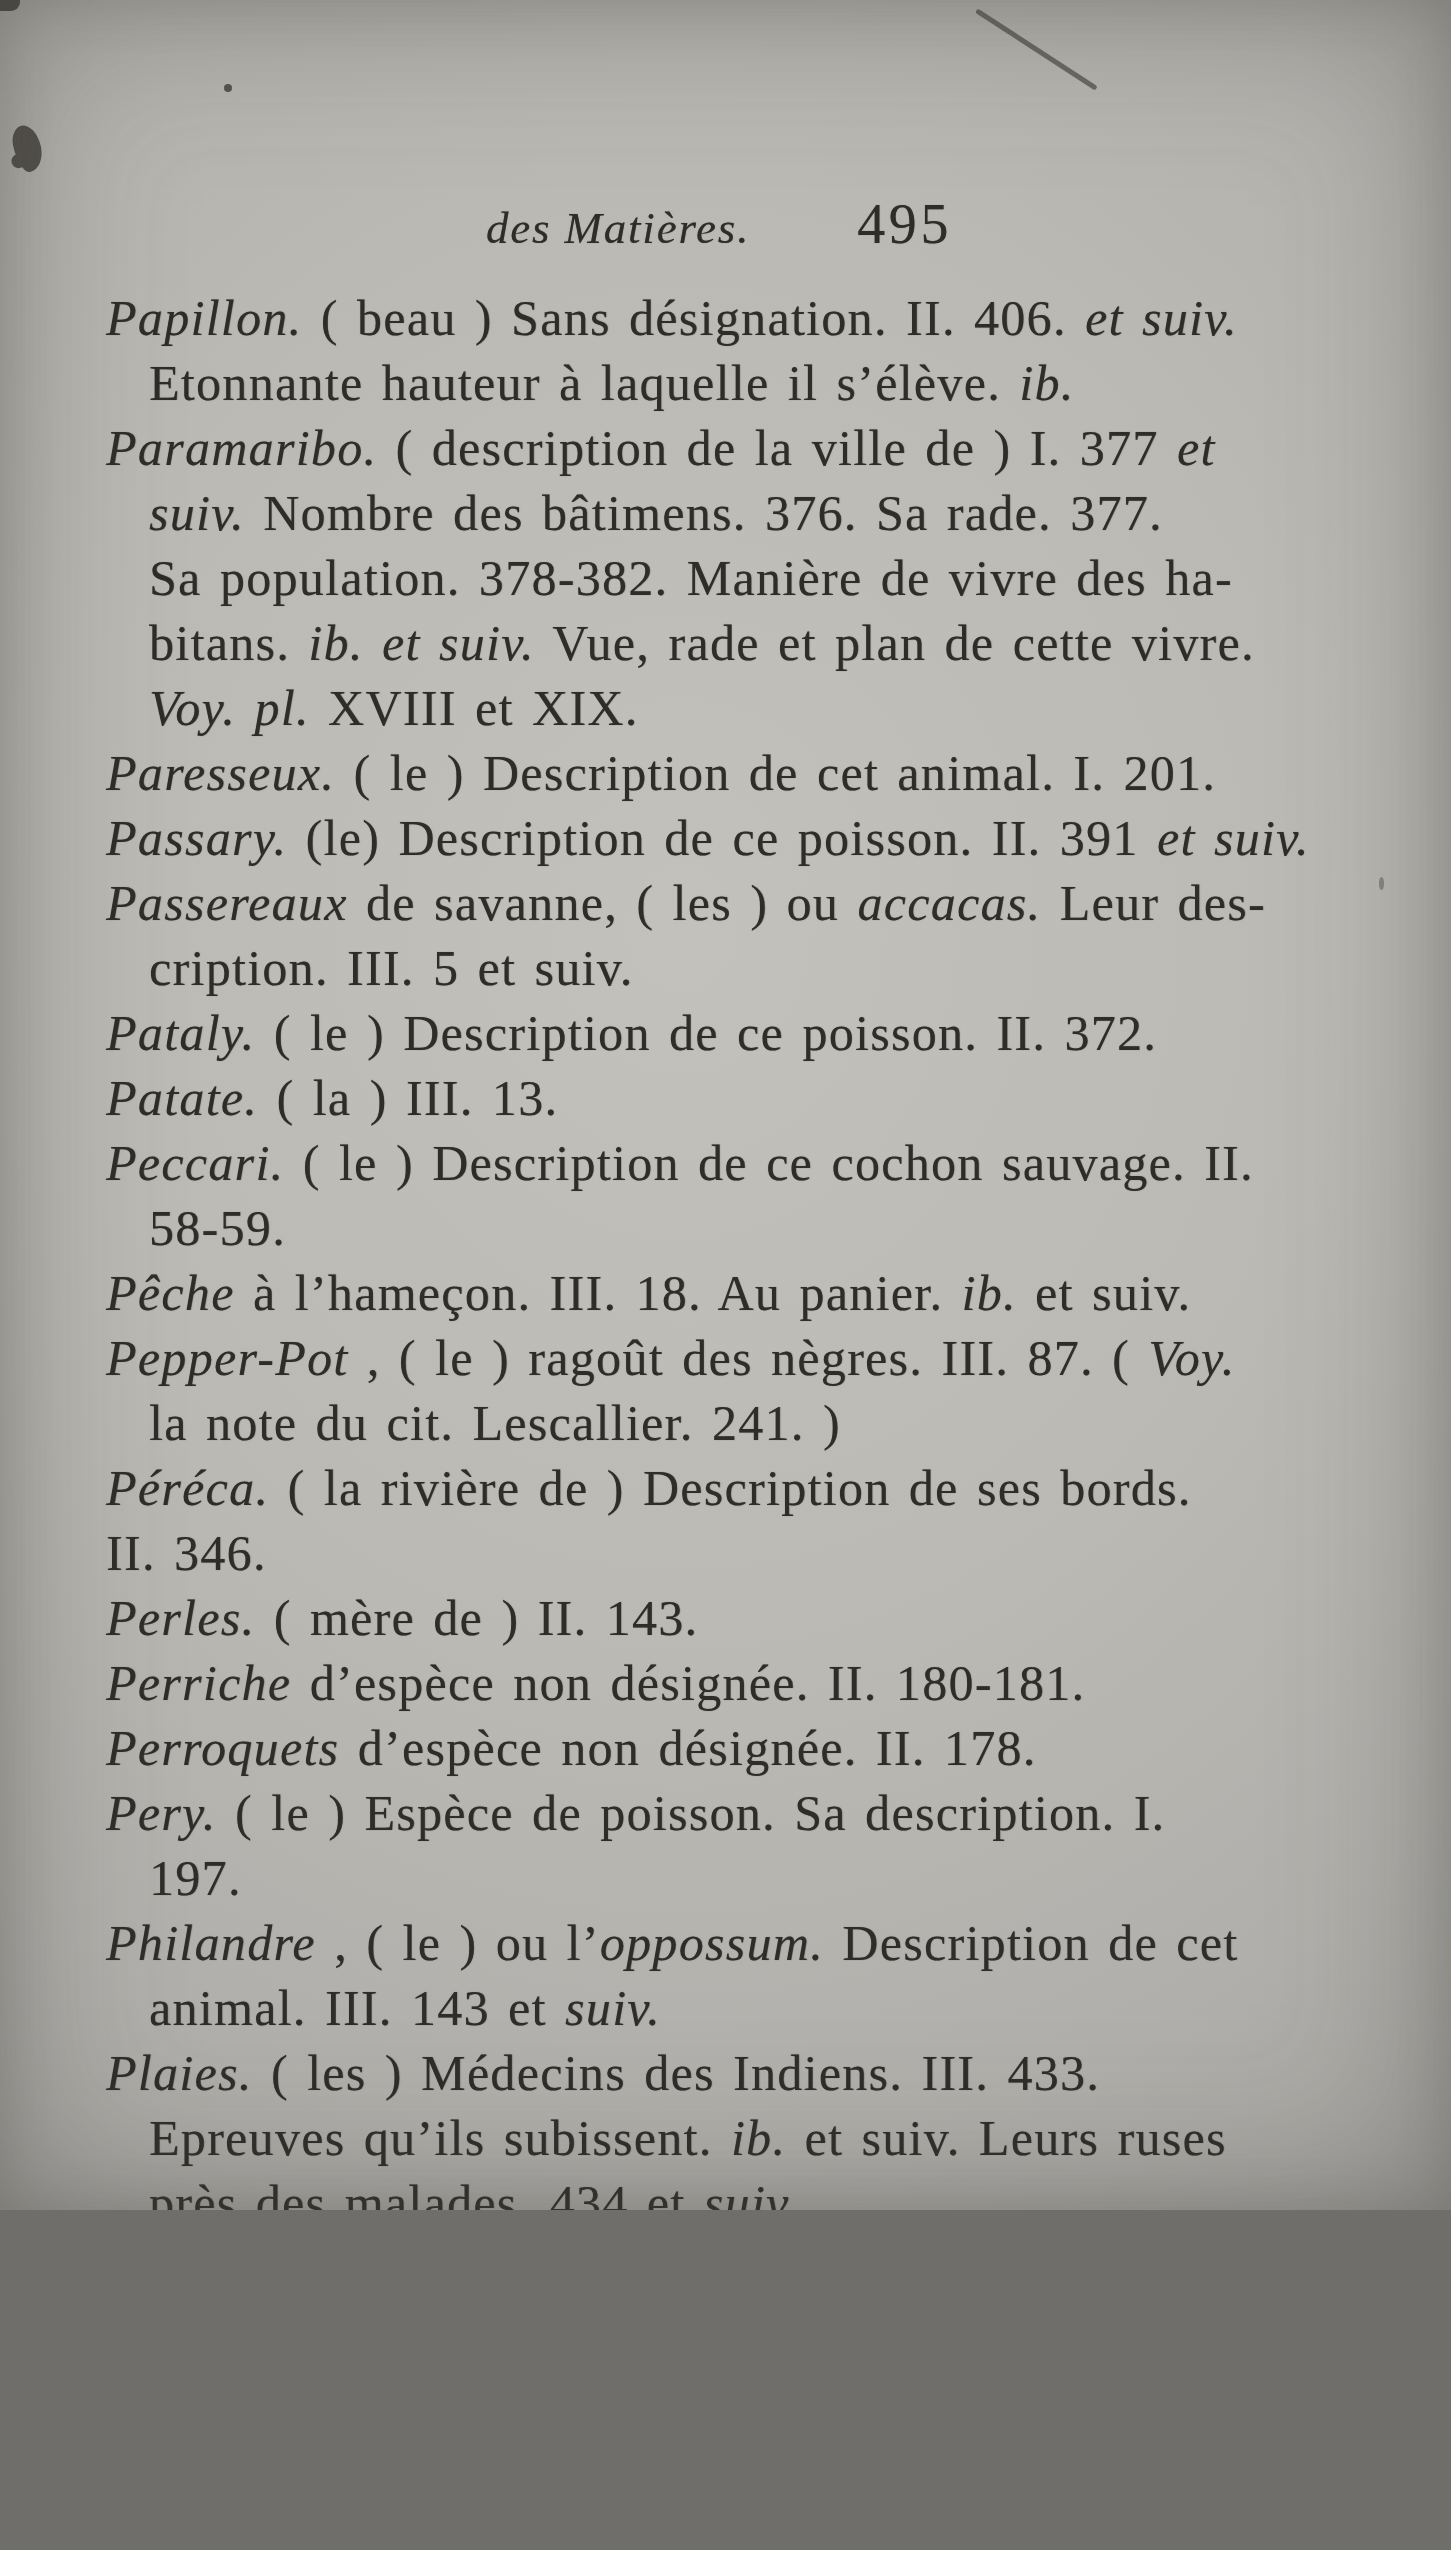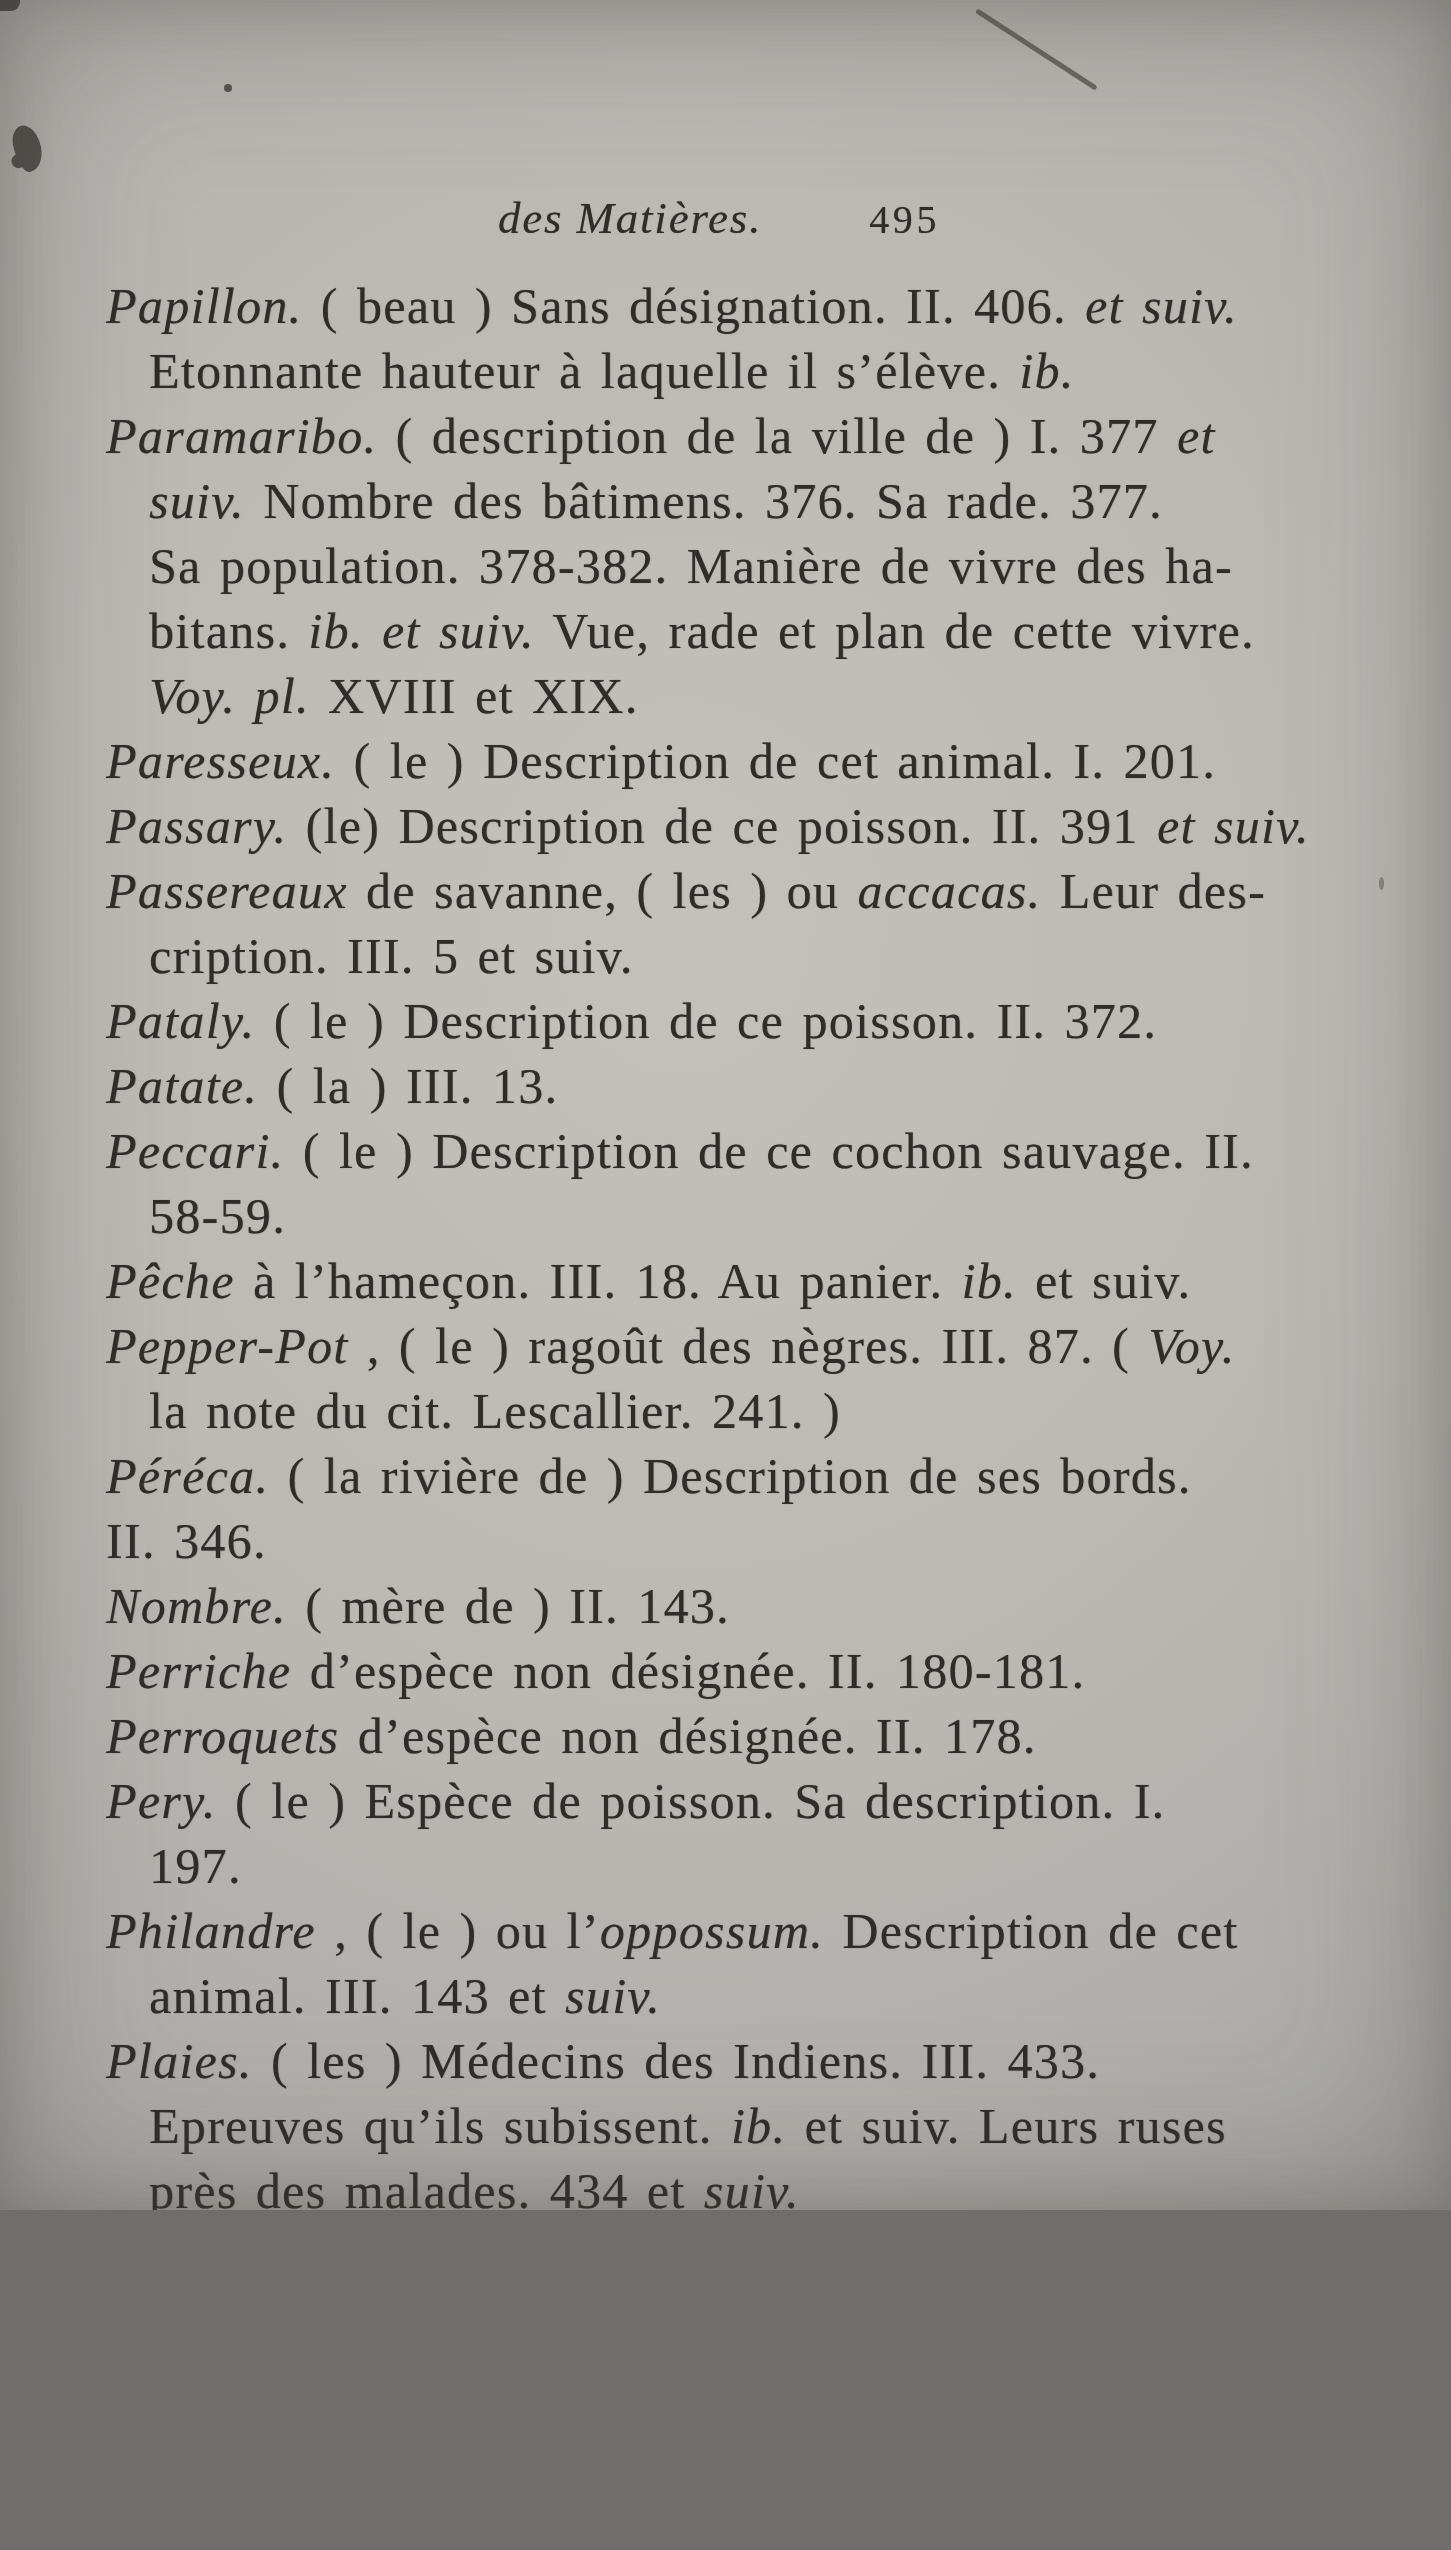--- a/index.html
+++ b/index.html
@@ -37,21 +37,21 @@
     gap: 107px;
     margin-bottom: 30px;
     text-shadow: 0 0 0.9px rgba(47,45,42,0.55);
   }
   .header-title {
     font-style: italic;
     font-size: 45px;
     letter-spacing: 1.8px;
   }
   .header-page {
-    font-size: 40px;
+    font-size: 56px;
     letter-spacing: 3.6px;
     text-align: right;
   }
   .entries { }
   .entry { margin: 0; }
   .line {
     white-space: nowrap;
     font-size: 50px;
     line-height: 65px;
     letter-spacing: 1.3px;
@@ -152,21 +152,21 @@
         </div>
         <div class="entry">
           <div class="line"><span class="seg italic">Pepper-Pot</span><span class="seg"> , ( le ) ragoût des nègres. III. 87. ( </span><span class="seg italic">Voy.</span></div>
           <div class="line indent"><span class="seg">la note du cit. Lescallier. 241. )</span></div>
         </div>
         <div class="entry">
           <div class="line"><span class="seg italic">Péréca.</span><span class="seg"> ( la rivière de ) Description de ses bords.</span></div>
           <div class="line"><span class="seg">II. 346.</span></div>
         </div>
         <div class="entry">
-          <div class="line"><span class="seg italic">Nombre.</span><span class="seg"> ( mère de ) II. 143.</span></div>
+          <div class="line"><span class="seg italic">Perles.</span><span class="seg"> ( mère de ) II. 143.</span></div>
         </div>
         <div class="entry">
           <div class="line"><span class="seg italic">Perriche</span><span class="seg"> d’espèce non désignée. II. 180-181.</span></div>
         </div>
         <div class="entry">
           <div class="line"><span class="seg italic">Perroquets</span><span class="seg"> d’espèce non désignée. II. 178.</span></div>
         </div>
         <div class="entry">
           <div class="line"><span class="seg italic">Pery.</span><span class="seg"> ( le ) Espèce de poisson. Sa description. I.</span></div>
           <div class="line indent"><span class="seg">197.</span></div>

